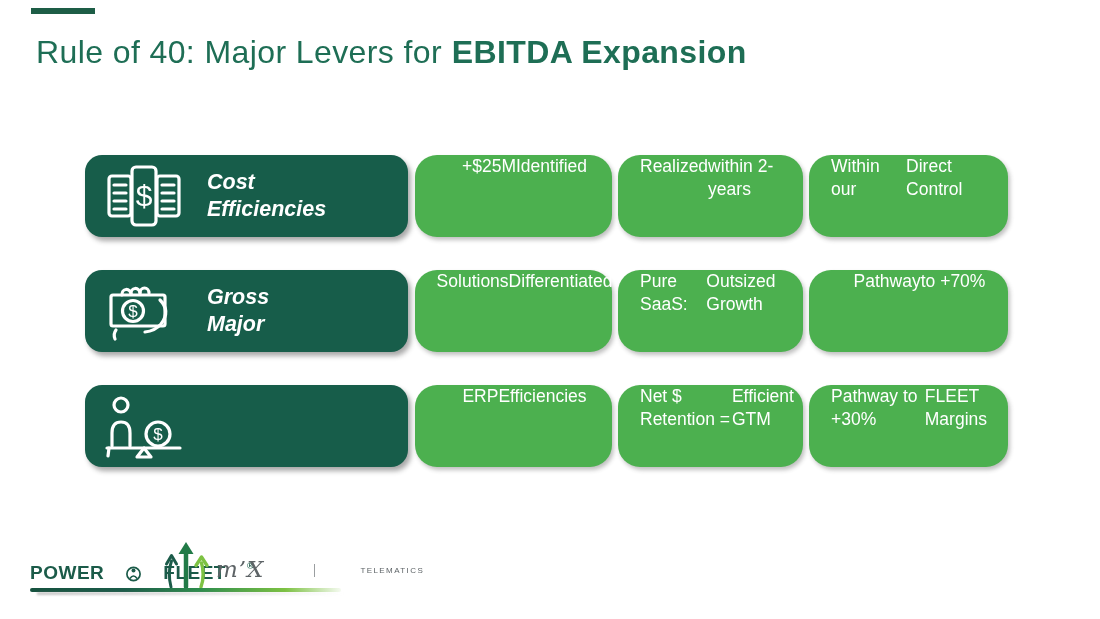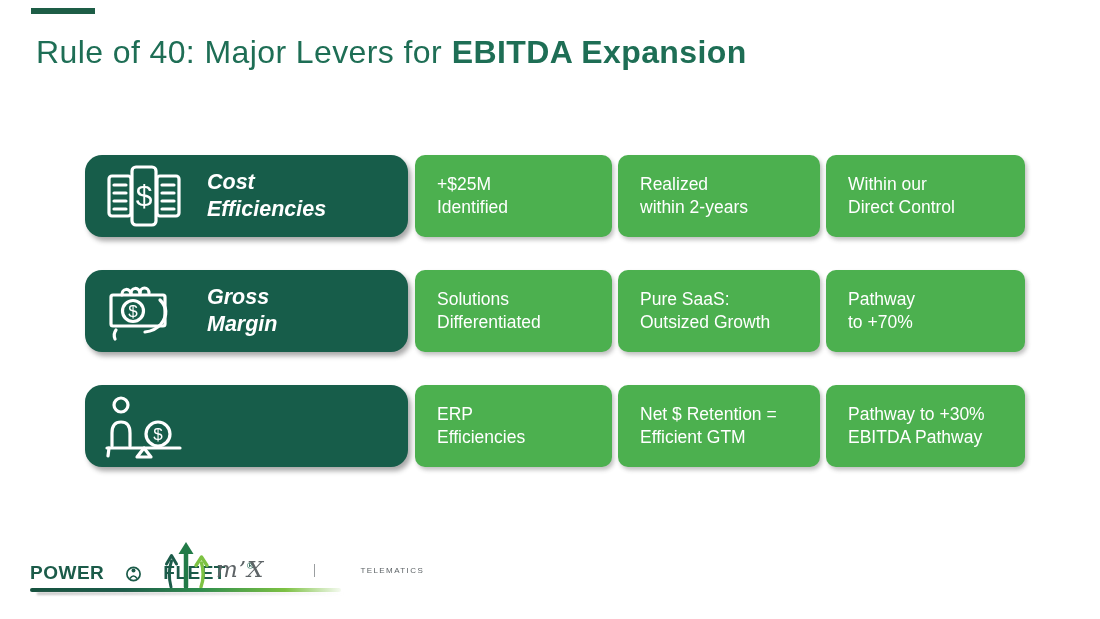--- a/index.html
+++ b/index.html
@@ -12,26 +12,26 @@
     color:#1e6e55;letter-spacing:.4px;white-space:nowrap;text-align:center;}
   .title b{font-weight:700;margin-left:.30em;}
 
   .rows{position:absolute;left:85px;top:155px;}
   .row{display:flex;height:82px;margin-bottom:33px;}
   .label-card{width:323px;background:#175d4a;border-radius:17px;display:flex;align-items:center;
     box-shadow:3px 4px 5px rgba(40,40,40,.40);flex:none;}
   .icon-wrap{margin-left:14px;width:90px;display:flex;justify-content:center;flex:none;}
   .label-text{margin-left:18px;color:#fff;font-weight:700;font-size:21.5px;line-height:1.24;}
   .label-text span{display:block;font-style:italic;}
-  .cell{background:#4cb04f;border-radius:10px;color:#fff;font-size:17.5px;line-height:1.32;
-    display:flex;flex-direction:column;justify-content:center;padding-left:22px;
+  .cell{background:#4cb04f;border-radius:22px;color:#fff;font-size:17.5px;line-height:1.32;
+    display:flex;flex-direction:row;justify-content:center;padding-left:22px;
     box-sizing:border-box;box-shadow:2px 3px 4px rgba(60,60,60,.32);flex:none;}
   .cell span{display:block;}
   .gap7{margin-left:7px}.gap6{margin-left:6px}
-  .c1{width:197px}.c2{width:202px}.c3{width:199px}
+  .c1{width:197px}.c2{width:185px}.c3{width:199px}
 
   .icon{display:block}
 
   .brand{position:absolute;left:30px;top:562px;display:flex;align-items:center;
     color:#1b5b49;font-weight:700;font-size:19px;letter-spacing:.5px;white-space:nowrap;gap:20px;}
   .brand .mark{margin:0 1px;display:block;}
   .brand .reg{font-size:9px;vertical-align:top;position:relative;top:-7px;left:1px;font-weight:700;}
   .arrows{position:absolute;left:158px;top:539px;}
   .mix{position:absolute;left:216px;top:556px;display:flex;align-items:center;color:#5d6366;gap:40px;}
   .mix-logo{font-family:"DejaVu Serif",serif;font-style:italic;font-size:23px;letter-spacing:1px;}
@@ -94,21 +94,21 @@
             <path d="M31,16 a4.5,5 0 0 1 9,-1"></path>
             <path d="M40,15 a4.5,5 0 0 1 9,0"></path>
             <circle cx="33" cy="33" r="10.5"></circle>
             <text x="33" y="39" text-anchor="middle" fill="#ffffff" stroke="none" font-size="17" font-family="Liberation Sans, sans-serif">$</text>
             <path d="M60,22 Q71,33 61,46 Q55,53 45,54"></path>
             <path d="M16,52 Q13,56 15,61"></path>
           </svg>
         </span>
         <div class="label-text">
           <span>Gross</span>
-          <span>Margin</span>
+          <span>Major</span>
         </div>
       </div>
       <div class="cell c1 gap7">
         <span>Solutions</span>
         <span>Differentiated</span>
       </div>
       <div class="cell c2 gap6">
         <span>Pure SaaS:</span>
         <span>Outsized Growth</span>
       </div>
@@ -135,21 +135,21 @@
       <div class="cell c1 gap7">
         <span>ERP</span>
         <span>Efficiencies</span>
       </div>
       <div class="cell c2 gap6">
         <span>Net $ Retention =</span>
         <span>Efficient GTM</span>
       </div>
       <div class="cell c3 gap6">
         <span>Pathway to +30%</span>
-        <span>EBITDA Pathway</span>
+        <span>FLEET Margins</span>
       </div>
     </div>
 
   </div>
 
   <div class="brand">
     <span>POWER</span>
     <svg class="mark" width="17" height="19" viewBox="0 0 17 19">
       <circle cx="8.5" cy="10" r="6.6" stroke="#1b5b49" stroke-width="1.7" fill="none"></circle>
       <circle cx="8.5" cy="6.6" r="2" fill="#1b5b49"></circle>

